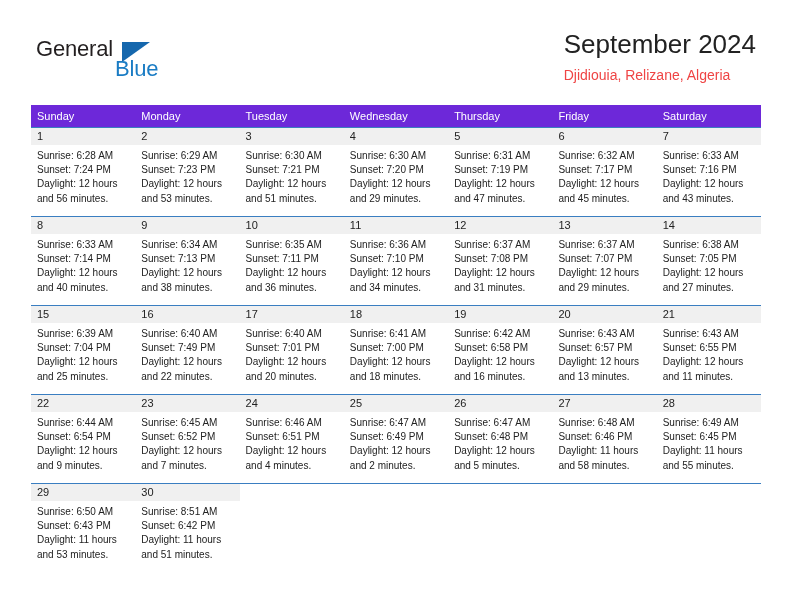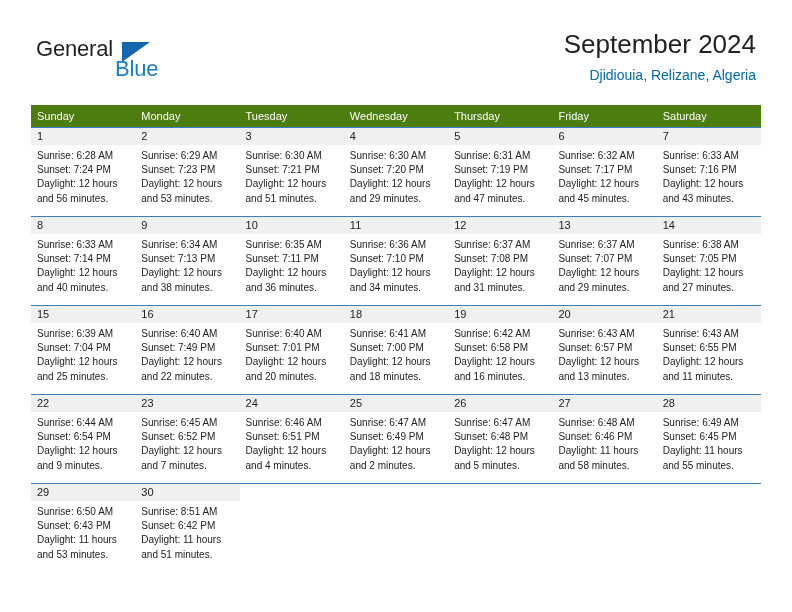--- a/index.html
+++ b/index.html
@@ -63,47 +63,46 @@
     height: 0;
     border-left: 28px solid #1567ad;
     border-bottom: 20px solid transparent;
     border-top: 0 solid transparent;
   }
 
   .title-block {
     position: absolute;
     right: 36px;
     top: 28px;
-    text-align: right;
   }
   .cal-title {
     font-size: 26px;
     color: #222222;
     line-height: 32px;
     white-space: nowrap;
   }
   .cal-subtitle {
     font-size: 14px;
-    color: #0369a1;
+    color: #ef4444;
     line-height: 20px;
     margin-top: 5px;
     white-space: nowrap;
   }
 
   
   .calendar {
     position: absolute;
     left: 31px;
     top: 105px;
     width: 730px;
     border-collapse: collapse;
     table-layout: fixed;
   }
   .calendar th {
-    background: #4d7c0f;
+    background: #6d28d9;
     color: #ffffff;
     font-size: 11px;
     font-weight: normal;
     text-align: left;
     padding: 5px 0 5px 6px;
     height: 12px;
     border: none;
   }
   .calendar td {
     vertical-align: top;

